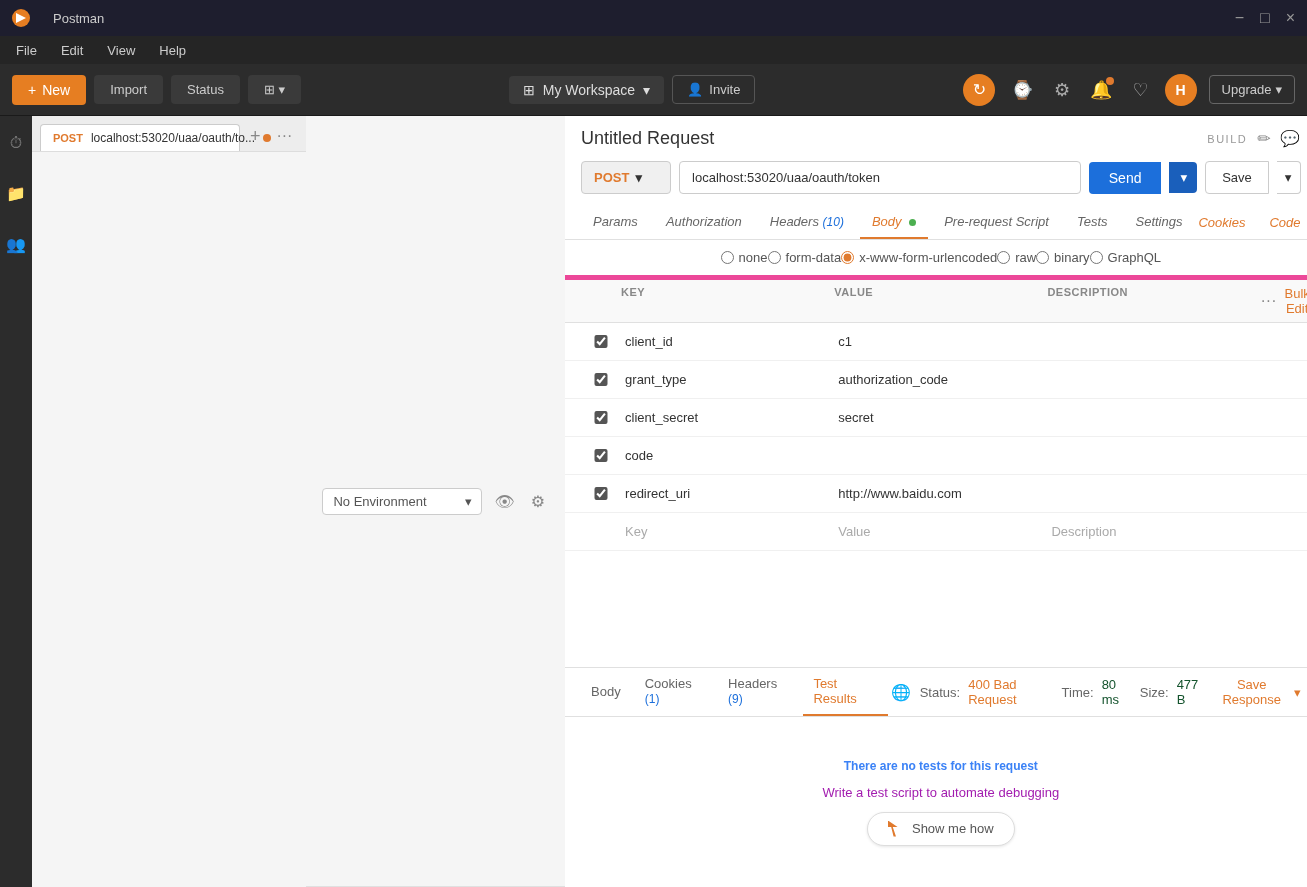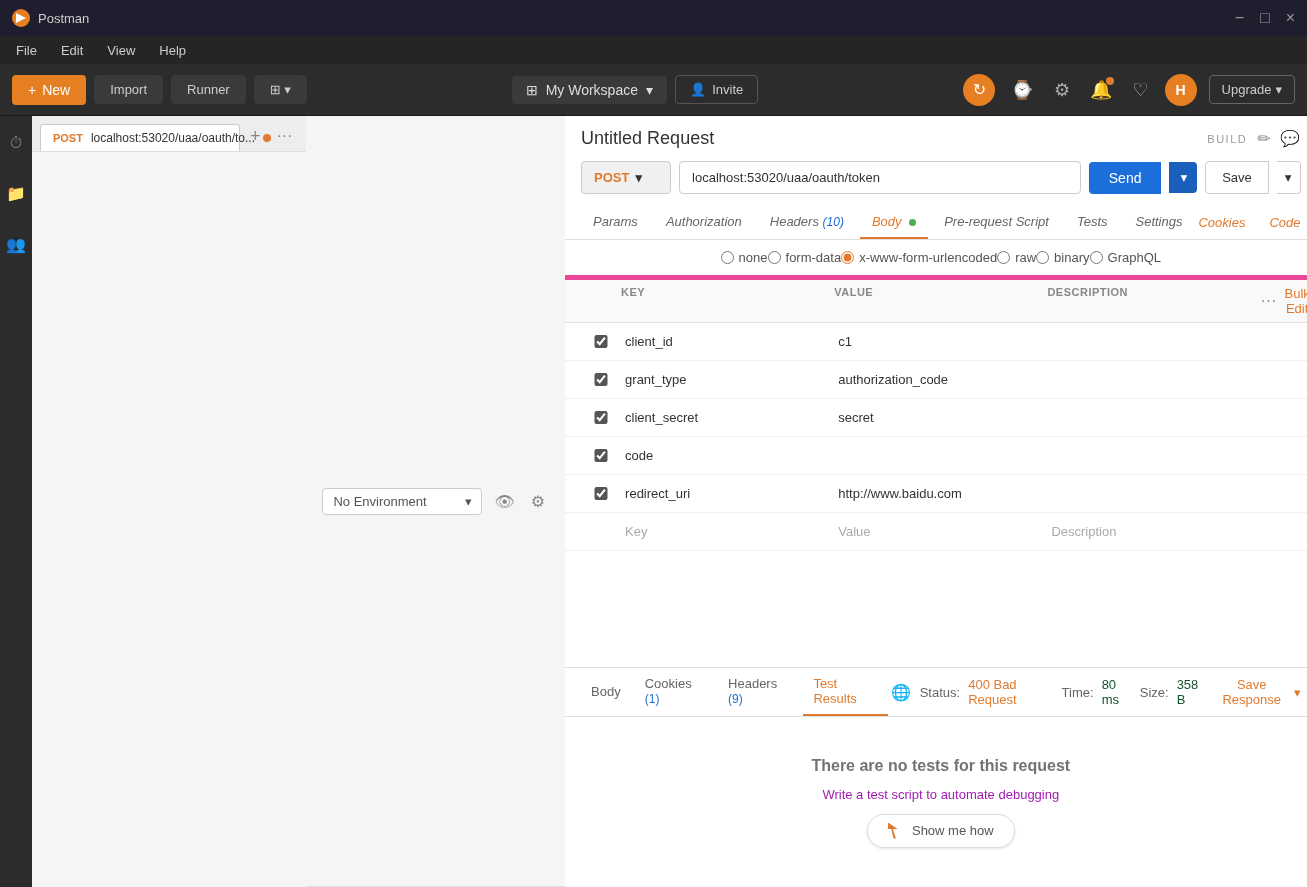--- a/index.html
+++ b/index.html
@@ -9,21 +9,21 @@
     .title-bar {
       background: #1e1e2e;
       height: 36px;
       display: flex;
       align-items: center;
       justify-content: space-between;
       padding: 0 12px;
       color: #ccc;
       font-size: 13px;
     }
-    .title-bar-left { display: flex; align-items: center; gap: 8px; }
+    .title-bar-left { display: flex; align-items: center; gap: 23px; }
     .title-bar-icon { width: 18px; height: 18px; background: #e67e22; border-radius: 50%; display: flex; align-items: center; justify-content: center; }
     .title-bar-icon::after { content: ''; width: 10px; height: 10px; background: white; clip-path: polygon(0 0, 100% 50%, 0 100%); }
     .title-bar-controls { display: flex; gap: 16px; }
     .title-bar-controls span { cursor: pointer; color: #999; font-size: 16px; }
 
     
     .menu-bar {
       background: #252525;
       height: 28px;
       display: flex;
@@ -527,23 +527,23 @@
     .empty-state {
       flex: 1;
       display: flex;
       flex-direction: column;
       align-items: center;
       justify-content: center;
       padding: 20px;
       gap: 12px;
     }
     .empty-title {
-      font-size: 16px;
+      font-size: 12px;
       font-weight: 600;
-      color: #737373;
+      color: #3b82f6;
     }
     .empty-subtitle {
       font-size: 13px;
       color: #a21caf;
     }
     .show-how-btn {
       background: white;
       border: 1px solid #ddd;
       padding: 8px 20px;
       border-radius: 20px;
@@ -593,21 +593,21 @@
   <span class="menu-item">View</span>
   <span class="menu-item">Help</span>
 </div>
 
 <div class="toolbar">
   <button class="btn-new">
     <span>+</span>
     <span>New</span>
   </button>
   <button class="btn-toolbar">Import</button>
-  <button class="btn-toolbar">Runner</button>
+  <button class="btn-toolbar">Status</button>
   <button class="btn-toolbar">⊞ ▾</button>
 
   <div class="toolbar-center">
     <button class="workspace-btn">
       <span>⊞</span>
       <span>My Workspace</span>
       <span>▾</span>
     </button>
     <button class="invite-btn">
       <span>👤</span>
@@ -804,21 +804,21 @@
             <span class="resp-count">(9)</span>
           </div>
           <div class="resp-tab active">Test Results</div>
           <div class="resp-status-area">
             <span class="globe-icon">🌐</span>
             <span class="status-label">Status:</span>
             <span class="status-400">400 Bad Request</span>
             <span class="status-label">Time:</span>
             <span class="status-green">80 ms</span>
             <span class="status-label">Size:</span>
-            <span class="status-green">358 B</span>
+            <span class="status-green">477 B</span>
             <button class="save-response-btn">
               <span>Save Response</span>
               <span>▾</span>
             </button>
           </div>
         </div>
 
         <div class="empty-state">
           <p class="empty-title">There are no tests for this request</p>
           <p class="empty-subtitle">Write a test script to automate debugging</p>

